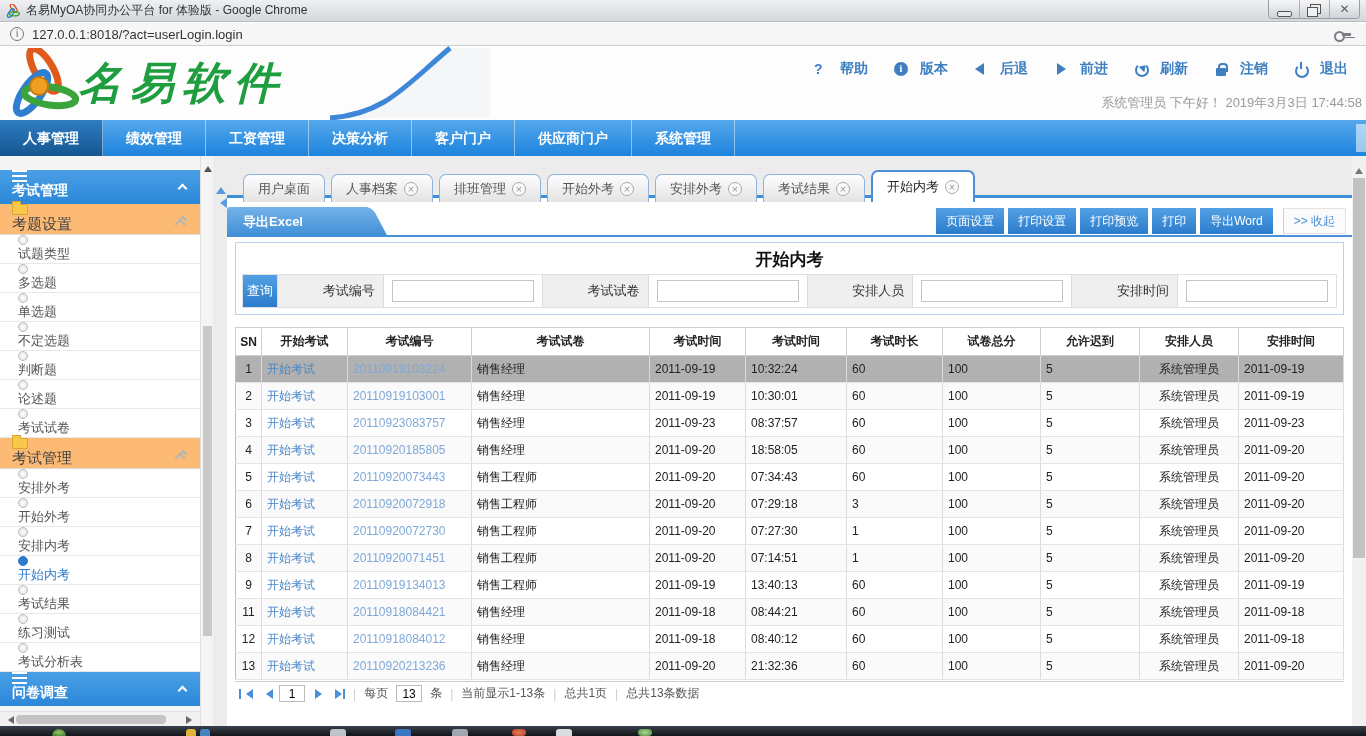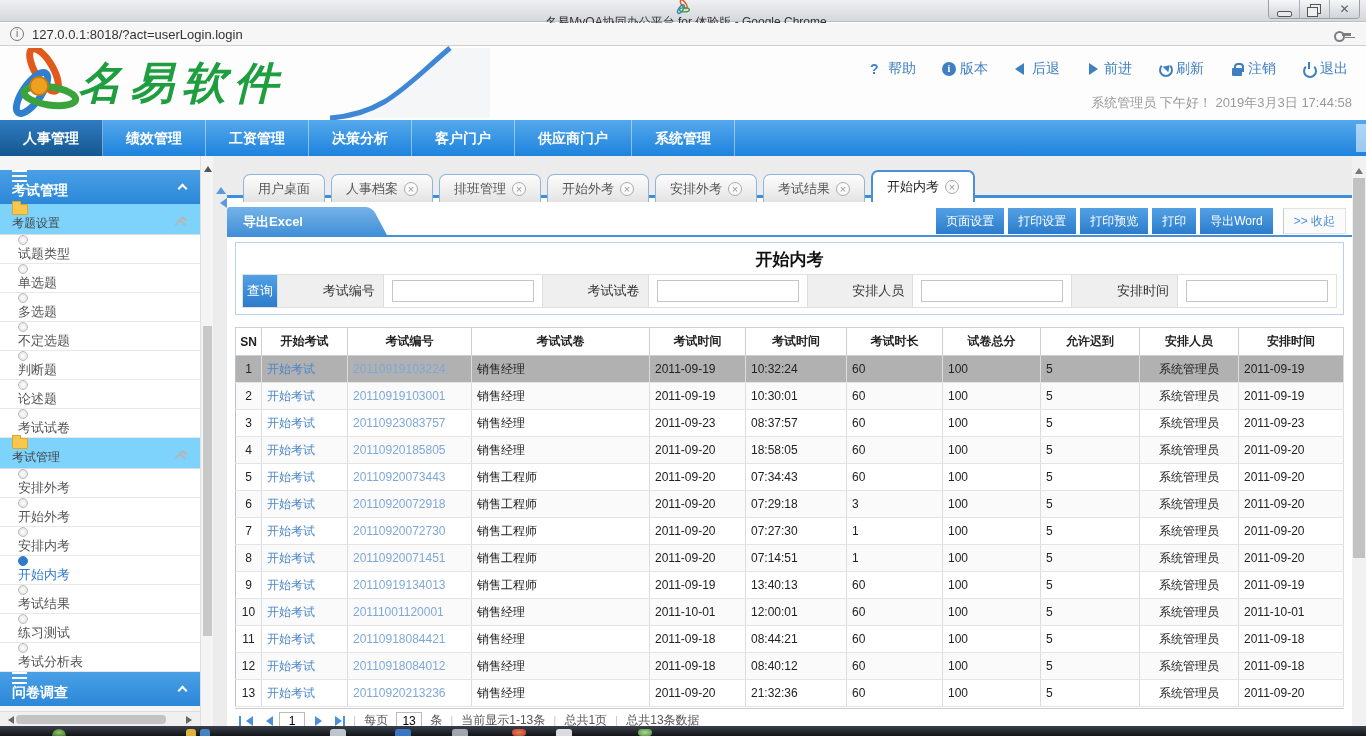--- a/index.html
+++ b/index.html
@@ -2,21 +2,21 @@
 <html><head>
 <meta charset="utf-8">
 <style>
   * { margin:0; padding:0; box-sizing:border-box; }
   html,body { width:1366px; height:736px; overflow:hidden;
     font-family:"Liberation Sans","DejaVu Sans",sans-serif; background:#fff; }
 
   
   .titlebar { position:absolute; left:0; top:0; width:1366px; height:22px;
     background:linear-gradient(#eef0f3,#d4d7db); border-bottom:1px solid #b9bdc3;
-    display:flex; align-items:center; padding-left:6px;flex-direction:column; }
+    display:flex; align-items:center; padding-left:6px; }
   .titlebar .fav { width:14px; height:14px; margin-right:6px; flex:0 0 auto; }
   .titlebar .ttl { font-size:12px; color:#333; }
   .winbtns { position:absolute; right:6px; top:0; display:flex; height:19px;
     border:1px solid #9aa0a8; border-top:none; border-radius:0 0 4px 4px; overflow:hidden; }
   .winbtn { width:30px; height:100%; background:linear-gradient(#f6f7f8,#cfd3d8);
     border-left:1px solid #aab0b7; position:relative; cursor:pointer; }
   .winbtn:first-child { border-left:none; }
   .wb-min::before { content:""; position:absolute; left:8px; top:11px; width:13px; height:4px;
     border:1px solid #555; border-radius:2px; background:#e8eaec; }
   .wb-restore::before { content:""; position:absolute; left:10px; top:4px; width:9px; height:8px;
@@ -35,22 +35,22 @@
   .key-ic::before { content:""; position:absolute; left:0; top:1px; width:7px; height:7px;
     border:2px solid #7a7f85; border-radius:50%; }
   .key-ic::after { content:""; position:absolute; left:8px; top:3px; width:9px; height:3px;
     background:#7a7f85; box-shadow:5px 3px 0 -1px #7a7f85, 2px 3px 0 -1px #7a7f85; }
 
   
   .appheader { position:absolute; left:0; top:46px; width:1366px; height:74px; background:#fdfdfd; }
   .logo { position:absolute; left:6px; top:2px; }
   .swoosh { position:absolute; left:330px; top:0; }
   .hdr-links { position:absolute; right:18px; top:14px; display:flex; gap:26px; }
-  .hlink { display:flex; align-items:center; gap:4px; color:#3e7fc1; font-size:14px;
-    font-weight:normal; cursor:pointer; }
+  .hlink { display:flex; align-items:center; gap:12px; color:#3e7fc1; font-size:14px;
+    font-weight:bold; cursor:pointer; }
   .hico { display:inline-block; position:relative; width:14px; height:14px; }
   .ic-help::before { content:"?"; position:absolute; inset:0; font-size:14px; font-weight:bold;
     color:#3e7fc1; line-height:14px; }
   .ic-info { border:0; border-radius:50%; background:#3e7fc1; }
   .ic-info::before { content:"i"; position:absolute; inset:0; color:#fff; font-size:10px;
     line-height:14px; text-align:center; font-weight:bold; font-family:"Liberation Serif",serif; }
   .ic-back::before { content:""; position:absolute; left:1px; top:1px;
     border:6px solid transparent; border-right:9px solid #3e7fc1; border-left:none; }
   .ic-fwd::before { content:""; position:absolute; left:3px; top:1px;
     border:6px solid transparent; border-left:9px solid #3e7fc1; border-right:none; }
@@ -58,21 +58,21 @@
     border:2px solid #3e7fc1; border-radius:50%; border-top-color:transparent; }
   .ic-refresh::after { content:""; position:absolute; right:-1px; top:-1px;
     border:4px solid transparent; border-bottom:6px solid #3e7fc1; transform:rotate(45deg); }
   .ic-lock::before { content:""; position:absolute; left:2px; top:6px; width:10px; height:8px;
     background:#3e7fc1; border-radius:1px; }
   .ic-lock::after { content:""; position:absolute; left:4px; top:1px; width:6px; height:7px;
     border:2px solid #3e7fc1; border-bottom:none; border-radius:4px 4px 0 0; }
   .ic-power::before { content:""; position:absolute; left:1px; top:2px; width:10px; height:10px;
     border:2px solid #3e7fc1; border-radius:50%; border-top-color:transparent; }
   .ic-power::after { content:""; position:absolute; left:6px; top:0; width:2px; height:7px; background:#3e7fc1; }
-  .hdr-greet { position:absolute; right:14px; top:48px; font-size:13px; color:#9a9a9a; }
+  .hdr-greet { position:absolute; right:4px; top:48px; font-size:13px; color:#9a9a9a; }
 
   
   .navbar { position:absolute; left:0; top:120px; width:1366px; height:36px;
     background:linear-gradient(#55a8ec,#1d83dd); display:flex; }
   .ntab { padding:0 23px; line-height:36px; color:#fff; font-size:14px; font-weight:bold;
     border-right:1px solid rgba(255,255,255,.45); cursor:pointer; }
   .ntab.active { background:linear-gradient(#2f7cc2,#14578f); }
   .nav-endcap { position:absolute; right:0; top:4px; width:10px; height:28px;
     background:rgba(255,255,255,.55); }
 
@@ -82,22 +82,22 @@
   
   .sidebar { position:absolute; left:0; top:0; width:200px; height:570px;
     padding-top:14px; background:#f5f5f5; overflow:hidden; }
   .snav { display:flex; align-items:flex-start; cursor:pointer; position:relative;flex-direction:column; }
   .snav.header { height:34px; background:linear-gradient(#4aa0e6,#2b87d8); color:#fff;
     font-size:14px; font-weight:bold; padding:0 12px; }
   .snav.header .sicon { width:15px; height:12px; margin-right:9px;
     background:linear-gradient(to bottom,#fff 0 2px,transparent 2px 5px,#fff 5px 7px,transparent 7px 10px,#fff 10px 12px); }
   .snav.header .schev { position:absolute; right:14px; top:15px; width:7px; height:7px;
     border-left:2px solid #fff; border-top:2px solid #fff; transform:rotate(45deg); }
-  .snav.folder { height:31px; background:#7dd3fc; border-bottom:1px solid #dcdcdc;
-    color:#444; font-size:12px; padding:0 12px; }
+  .snav.folder { height:31px; background:#fdba74; border-bottom:1px solid #dcdcdc;
+    color:#444; font-size:15px; padding:0 12px; }
   .snav.folder .sicon { width:16px; height:11px; margin-right:8px; background:#f7c84c;
     border:1px solid #d9a62e; border-radius:1px; position:relative; }
   .snav.folder .sicon::before { content:""; position:absolute; left:-1px; top:-4px; width:7px; height:3px;
     background:#f7c84c; border:1px solid #d9a62e; border-bottom:none; border-radius:1px 1px 0 0; }
   .snav.folder .schev { position:absolute; right:14px; top:13px; width:6px; height:6px;
     border-left:2px solid #b5b5b5; border-top:2px solid #b5b5b5; transform:rotate(45deg); }
   .snav.folder .schev::after { content:""; position:absolute; left:-2px; top:2px; width:6px; height:6px;
     border-left:2px solid #b5b5b5; border-top:2px solid #b5b5b5; }
   .snav.item { height:29px; background:#fff; border-bottom:1px solid #e8e8e8;
     color:#555; font-size:13px; padding:0 12px 0 18px; }
@@ -320,27 +320,27 @@
       </div>
 
       <div class="snav item">
         <span class="sicon"></span>
         <span class="slabel">试题类型</span>
 
       </div>
 
       <div class="snav item">
         <span class="sicon"></span>
+        <span class="slabel">多选题</span>
+
+      </div>
+
+      <div class="snav item">
+        <span class="sicon"></span>
         <span class="slabel">单选题</span>
-
-      </div>
-
-      <div class="snav item">
-        <span class="sicon"></span>
-        <span class="slabel">多选题</span>
 
       </div>
 
       <div class="snav item">
         <span class="sicon"></span>
         <span class="slabel">不定选题</span>
 
       </div>
 
       <div class="snav item">
@@ -669,33 +669,20 @@
               <td>销售工程师</td>
               <td>2011-09-19</td>
               <td>13:40:13</td>
               <td>60</td>
               <td>100</td>
               <td>5</td>
               <td class="c">系统管理员</td>
               <td>2011-09-19</td>
             </tr>
 
-            <tr>
-              <td class="c">10</td>
-              <td><a class="lnk">开始考试</a></td>
-              <td><a class="num">20111001120001</a></td>
-              <td>销售经理</td>
-              <td>2011-10-01</td>
-              <td>12:00:01</td>
-              <td>60</td>
-              <td>100</td>
-              <td>5</td>
-              <td class="c">系统管理员</td>
-              <td>2011-10-01</td>
-            </tr>
 
             <tr>
               <td class="c">11</td>
               <td><a class="lnk">开始考试</a></td>
               <td><a class="num">20110918084421</a></td>
               <td>销售经理</td>
               <td>2011-09-18</td>
               <td>08:44:21</td>
               <td>60</td>
               <td>100</td>

